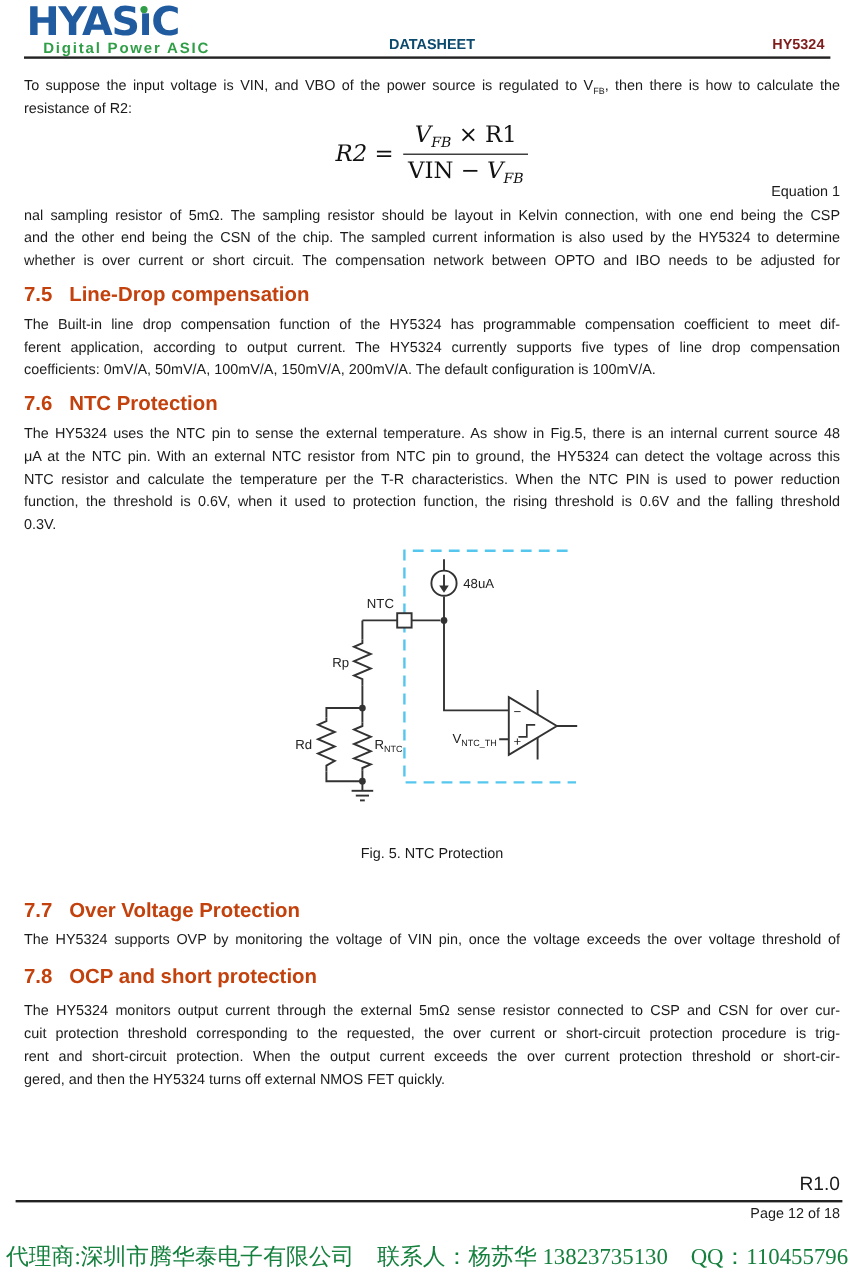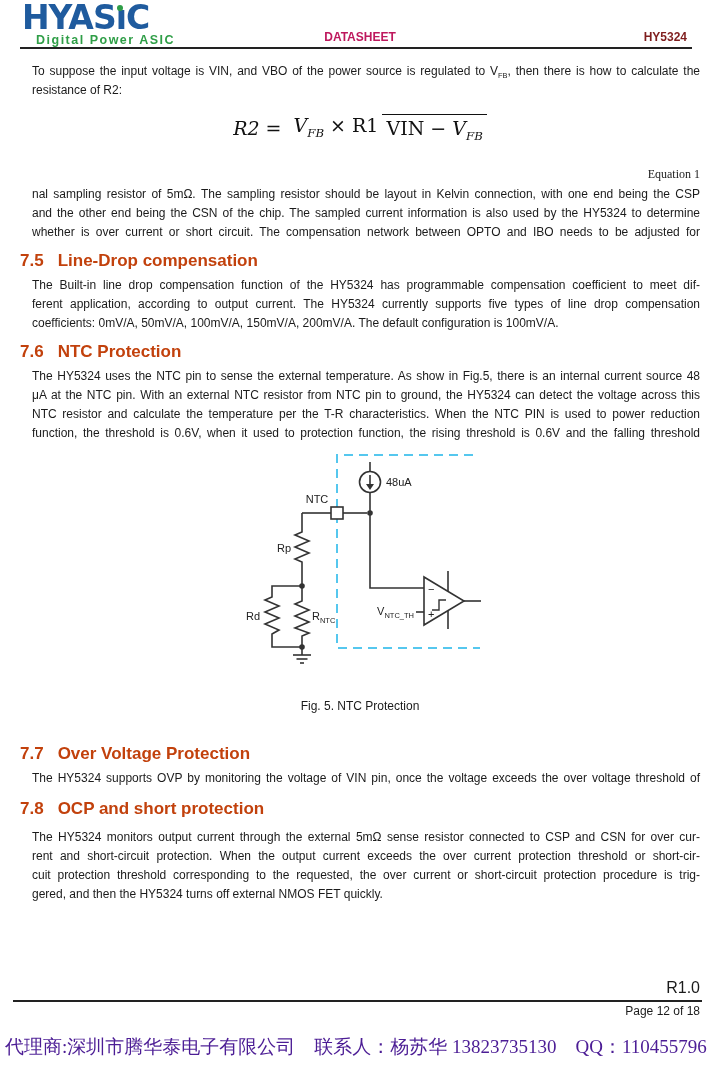--- a/index.html
+++ b/index.html
@@ -19,60 +19,60 @@
           font-family: "DejaVu Sans", sans-serif;
           font-weight: bold; font-size: 33px; line-height: 33px;
           color: #1f5b9e; letter-spacing: -1px; }
   .logo .logo-i { position: relative; display: inline-block; }
   .logo .idot { position: absolute; left: 1px; top: 4px; width: 6px; height: 6px;
                 border-radius: 50%; background: #2f9e47; }
   .tagline { position: absolute; left: 36px; top: 33px;
              font-weight: bold; font-size: 12.5px; letter-spacing: 1.5px;
              color: #2f9e47; }
   .hdr-center { position: absolute; left: 50%; transform: translateX(-50%);
-                top: 30px; font-size: 12px; font-weight: 600; color: #be185d; }
+                top: 30px; font-size: 12px; font-weight: 600; color: #0c4a6e; }
   .hdr-right { position: absolute; right: 33px; top: 30px; font-size: 12px;
                font-weight: 600; color: #7f1d1d; }
   .hdr-rule { position: absolute; left: 20px; right: 28px; top: 47px;
               height: 2px; background: #222; }
   
   .content { padding: 0 20px; }
   .para { margin-top: 0; }
   .line { height: 19px; line-height: 19px; font-size: 12px;
-          white-space: nowrap; margin-left: 12px; }
+          white-space: nowrap; }
   .j { text-align: justify; text-align-last: justify; }
   .sec { display: block; color: #c2410c; font-size: 17px; line-height: 22px;
          font-weight: bold; }
   .sec-num { margin-right: 14px; }
   
   .equation { display: flex; justify-content: center; align-items: center;
               margin-top: 6px; height: 44px;
               font-family: "DejaVu Serif", serif; font-size: 19px; color: #111; }
   .eq-lhs { margin-right: 8px; }
-  .frac { display: inline-flex; flex-direction: row; align-items: center; }
+  .frac { display: inline-flex; flex-direction: column; align-items: center; }
   .frac .num { padding: 0 4px 2px; }
   .frac .den { padding: 2px 4px 0; border-top: 1.3px solid #111; }
   sub { font-size: 0.62em; }
   .eq-label { text-align: right; font-size: 12px; height: 18px; line-height: 18px; }
   
   .figure { margin-top: 6px; margin-left: 180px; }
   .fig-caption { text-align: center; font-size: 12px; margin-top: 24px; }
   svg text { font-family: "Liberation Sans", sans-serif; font-size: 11px; fill: #222; }
   svg .sub { font-size: 7.5px; }
   
   .rev { position: absolute; right: 20px; top: 979px; font-size: 16px; }
   .f-rule { position: absolute; left: 13px; right: 18px; top: 1000px;
             height: 1.5px; background: #222; }
   .pageno { position: absolute; right: 20px; top: 1004px; font-size: 12px; }
   .agent { position: absolute; left: 5px; right: 0; top: 1034px;
            font-family: "Liberation Serif", serif; font-size: 19px;
-           color: #4c1d95; white-space: nowrap; }
+           color: #15803d; white-space: nowrap; }
   
   .mt-p1 { margin-top: 12px; }
-  .mt-eql { margin-top: 15px; font-family: Liberation Serif, serif; }
+  .mt-eql { margin-top: 0; }
   .mt-p2 { margin-top: 2px; }
   .mt-h75 { margin-top: 8px; }
   .mt-p3 { margin-top: 4px; }
   .mt-h76 { margin-top: 8px; }
   .mt-p4 { margin-top: 4px; }
   .mt-h77 { margin-top: 30px; }
   .mt-p5 { margin-top: 4px; }
   .mt-h78 { margin-top: 10px; }
   .mt-p6 { margin-top: 8px; }
 </style>
@@ -121,20 +121,21 @@
     </div>
 
     <h2 class="sec mt-h76">
       <span class="sec-num">7.6</span><span class="sec-title">NTC Protection</span>
     </h2>
     <div class="para mt-p4">
       <div class="line j">The HY5324 uses the NTC pin to sense the external temperature. As show in Fig.5, there is an internal current source 48</div>
       <div class="line j">μA at the NTC pin. With an external NTC resistor from NTC pin to ground, the HY5324 can detect the voltage across this</div>
       <div class="line j">NTC resistor and calculate the temperature per the T-R characteristics. When the NTC PIN is used to power reduction</div>
       <div class="line j">function, the threshold is 0.6V, when it used to protection function, the rising threshold is 0.6V and the falling threshold</div>
+      <div class="line">0.3V.</div>
     </div>
 
     <div class="figure">
       <svg width="320" height="222" viewBox="0 0 320 222">
 
         <path d="M273,6 H137 V199 H280" fill="none" stroke="#55c7ee" stroke-width="2" stroke-dasharray="9 6"></path>
 
         <g stroke="#333" stroke-width="1.6" fill="none">
           <path d="M170,13 V22"></path>
           <path d="M170,44 V64"></path>
@@ -196,22 +197,22 @@
     </h2>
     <div class="para mt-p5">
       <div class="line j">The HY5324 supports OVP by monitoring the voltage of VIN pin, once the voltage exceeds the over voltage threshold of</div>
     </div>
 
     <h2 class="sec mt-h78">
       <span class="sec-num">7.8</span><span class="sec-title">OCP and short protection</span>
     </h2>
     <div class="para mt-p6">
       <div class="line j">The HY5324 monitors output current through the external 5mΩ sense resistor connected to CSP and CSN for over cur-</div>
+      <div class="line j">cuit protection threshold corresponding to the requested, the over current or short-circuit protection procedure is trig-</div>
       <div class="line j">rent and short-circuit protection. When the output current exceeds the over current protection threshold or short-cir-</div>
-      <div class="line j">cuit protection threshold corresponding to the requested, the over current or short-circuit protection procedure is trig-</div>
       <div class="line">gered, and then the HY5324 turns off external NMOS FET quickly.</div>
     </div>
 
   </div>
 
   <div class="rev">R1.0</div>
   <div class="f-rule"></div>
   <div class="pageno">Page 12 of 18</div>
   <div class="agent">代理商:深圳市腾华泰电子有限公司　联系人：杨苏华 13823735130　QQ：110455796</div>
 

